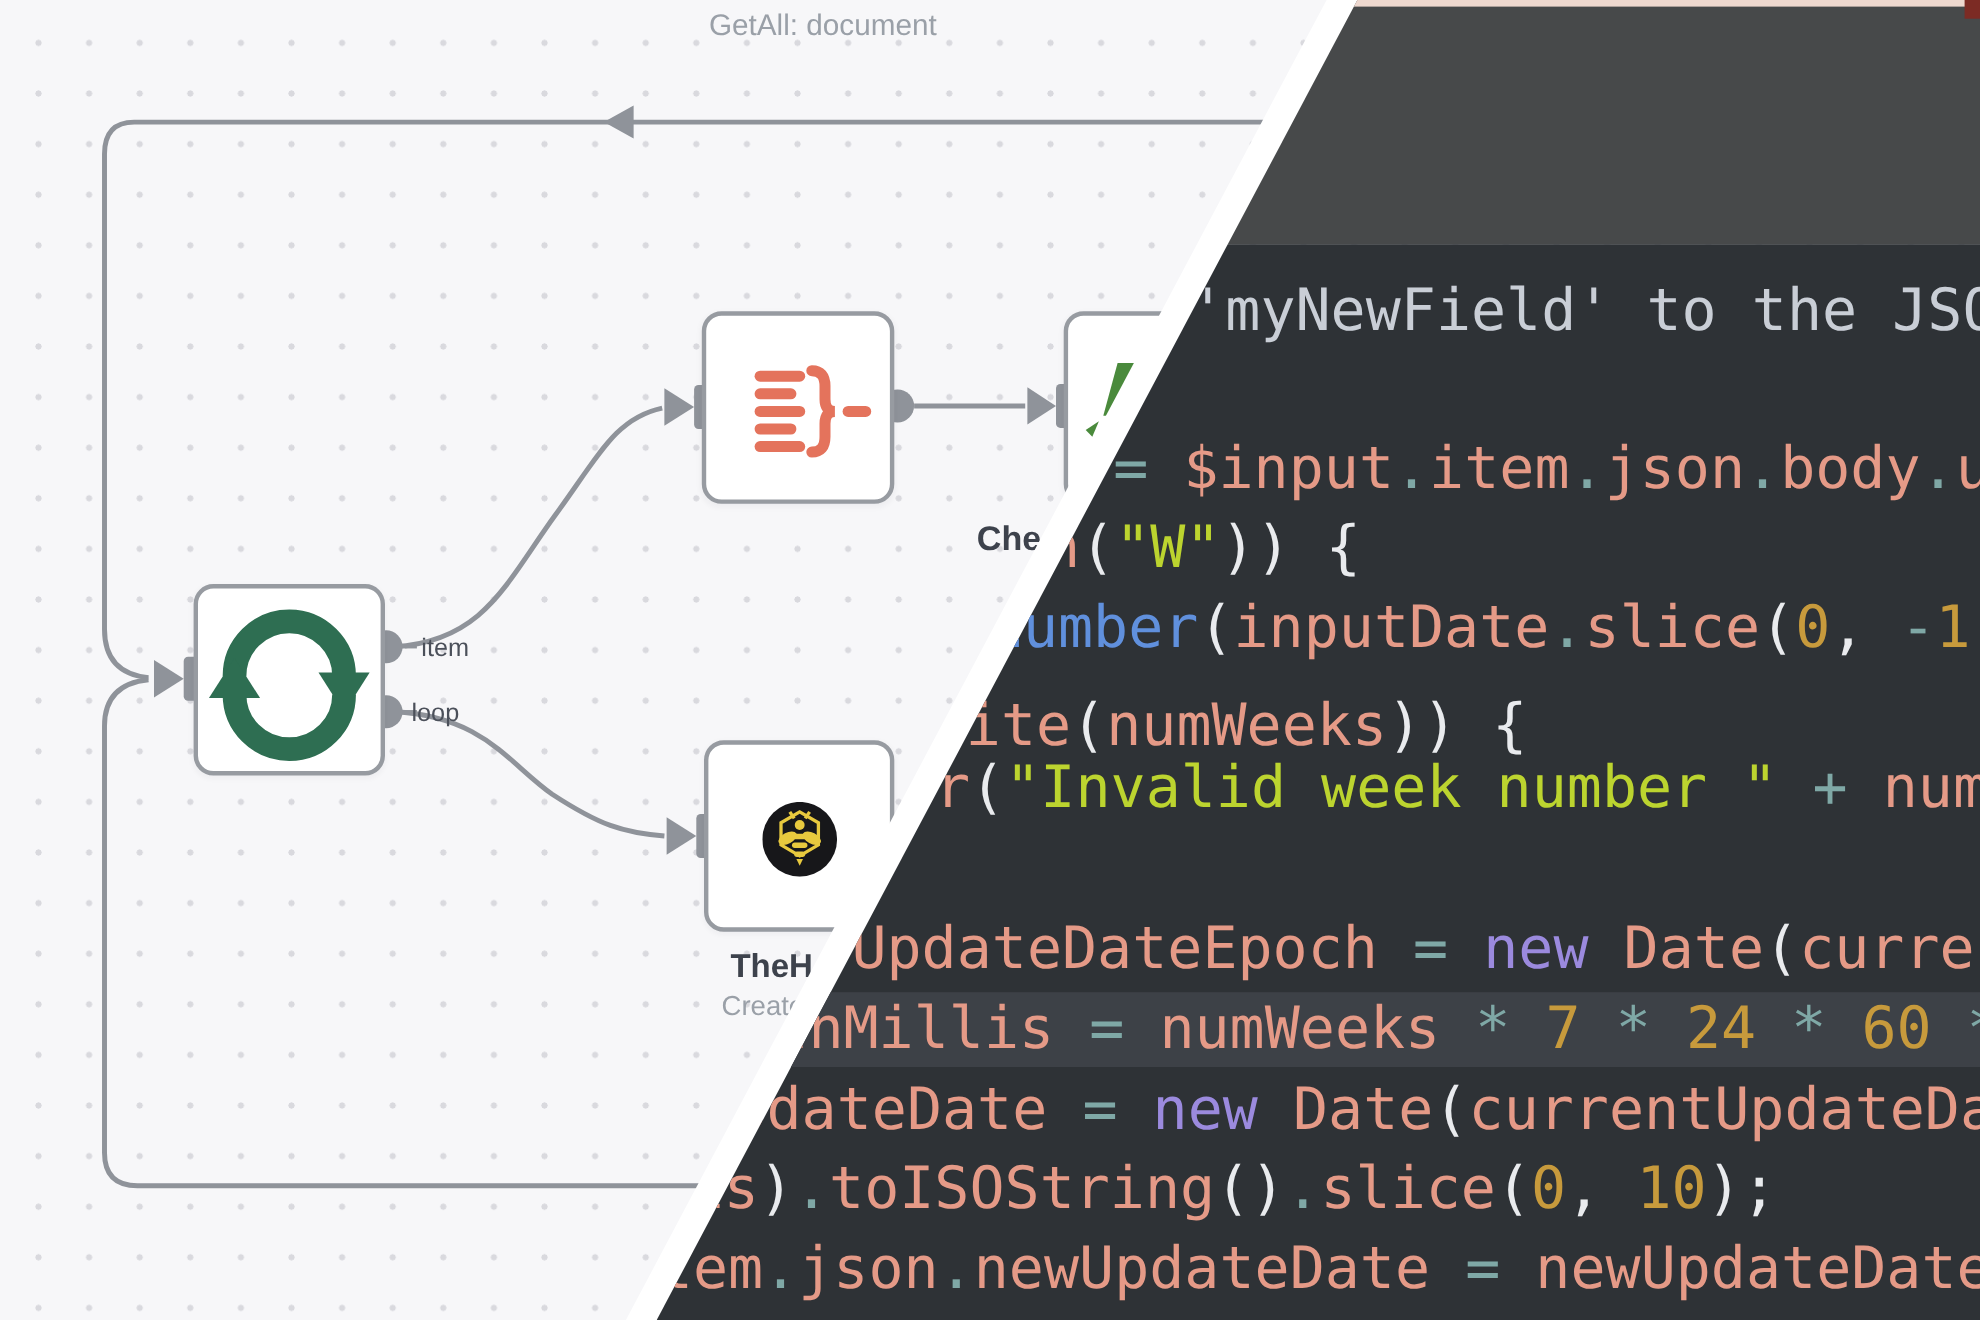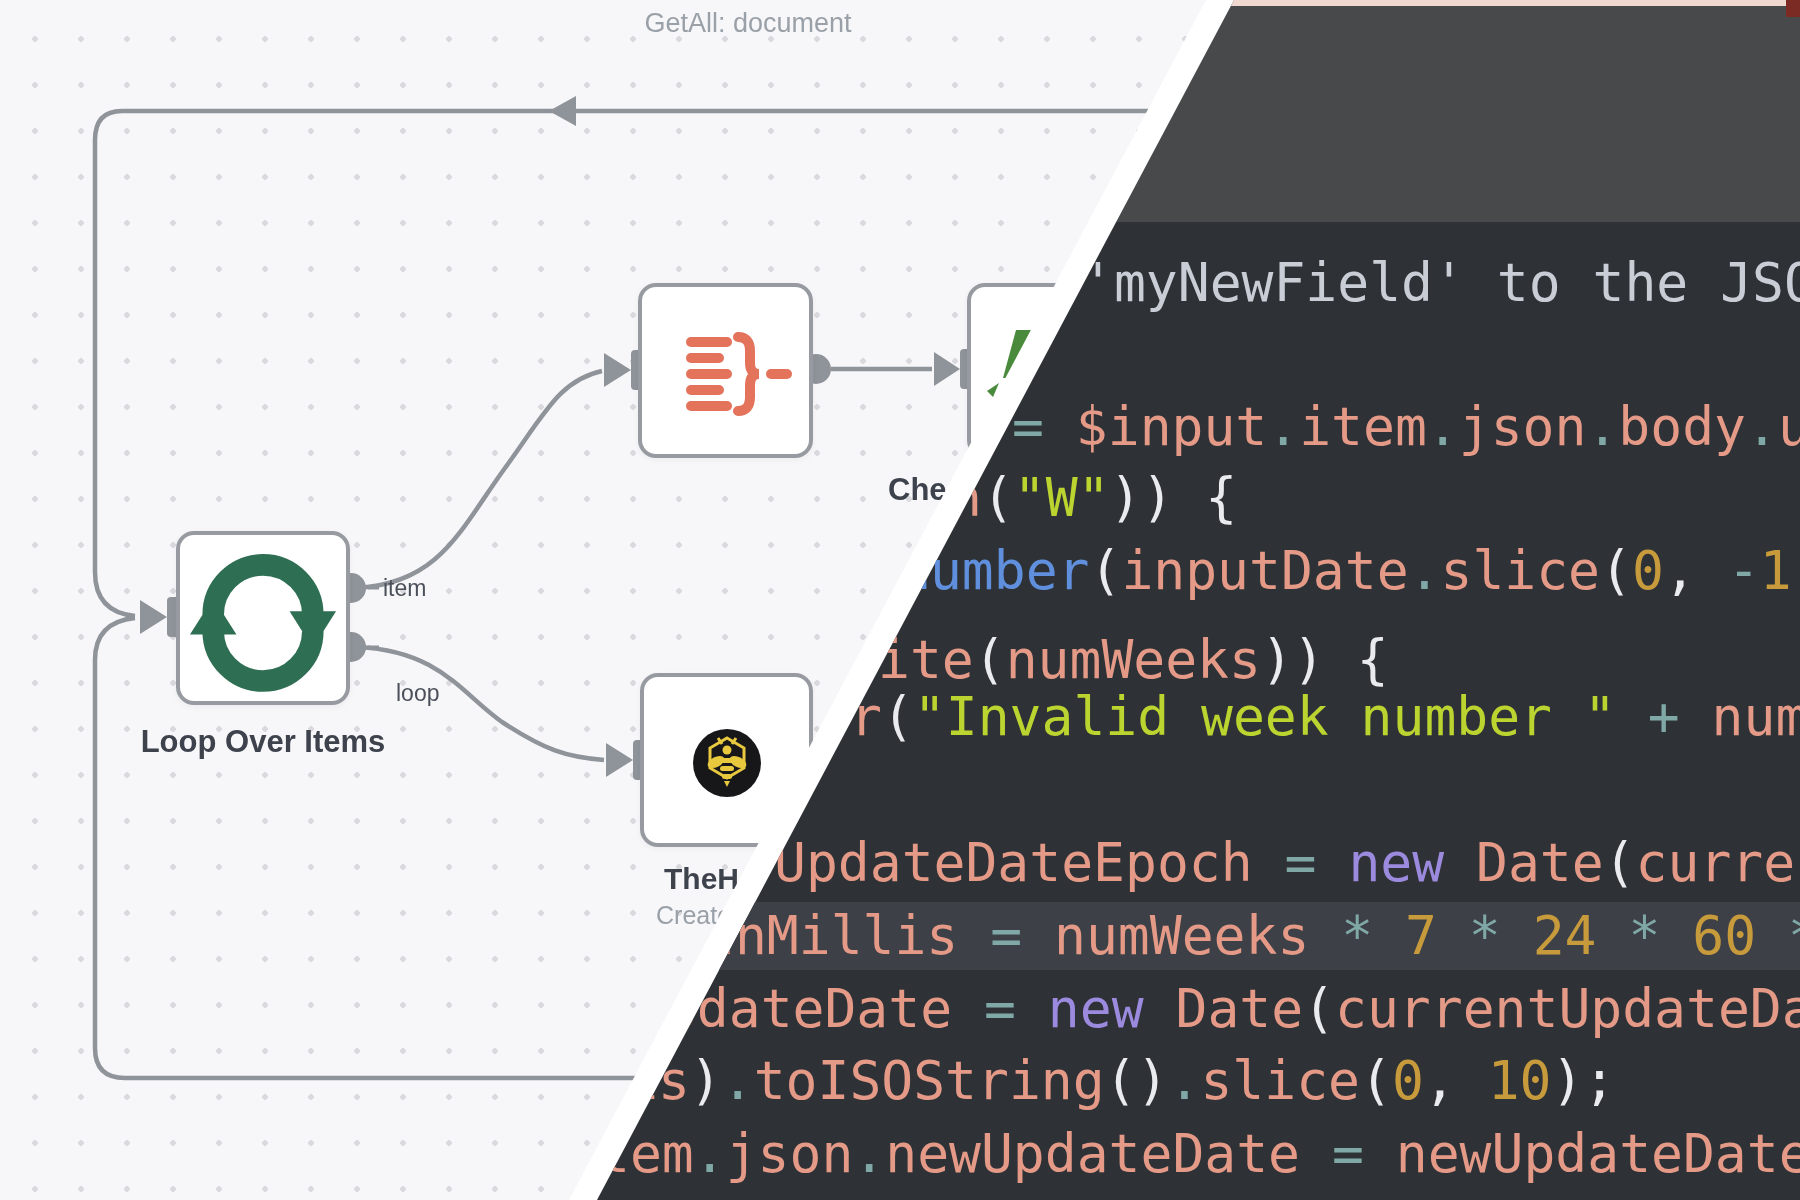--- a/index.html
+++ b/index.html
@@ -70,23 +70,22 @@
     <div class="abs nlabel" style="left:1062px;top:-30px;">Check if W</div>
 
     <div class="abs node" style="left:176px;top:531px;width:166px;height:166px;">
       <svg width="166" height="166" viewBox="0 0 100 100">
         <path d="M 20 48 A 30 30 0 0 1 80 48" fill="none" stroke-width="13" stroke="#2e6e52"></path>
         <polygon points="66,46 94,46 80,68" fill="#2e6e52"></polygon>
         <path d="M 80 58 A 30 30 0 0 1 20 58" fill="none" stroke-width="13" stroke="#2e6e52"></path>
         <polygon points="6,60 34,60 20,38" fill="#2e6e52"></polygon>
       </svg>
     </div>
-    <div class="abs nlabel center" style="left:63px;top:724px;width:400px;">Loop Over Items</div>
     <div class="abs portlabel" style="left:383px;top:575px;">item</div>
-    <div class="abs portlabel" style="left:396px;top:634px;margin-top:46px;">loop</div>
+    <div class="abs portlabel" style="left:374px;top:634px;">loop</div>
 
     <div class="abs node" style="left:638px;top:283px;width:167px;height:167px;">
       <svg width="167" height="167" viewBox="0 0 167 167">
         <g fill="#e4735c">
           <rect x="44" y="50" width="46" height="10" rx="5"></rect>
           <rect x="44" y="66" width="38" height="10" rx="5"></rect>
           <rect x="44" y="82" width="46" height="10" rx="5"></rect>
           <rect x="44" y="98" width="38" height="10" rx="5"></rect>
           <rect x="44" y="114" width="46" height="10" rx="5"></rect>
           <rect x="124" y="82" width="26" height="10" rx="5"></rect>

